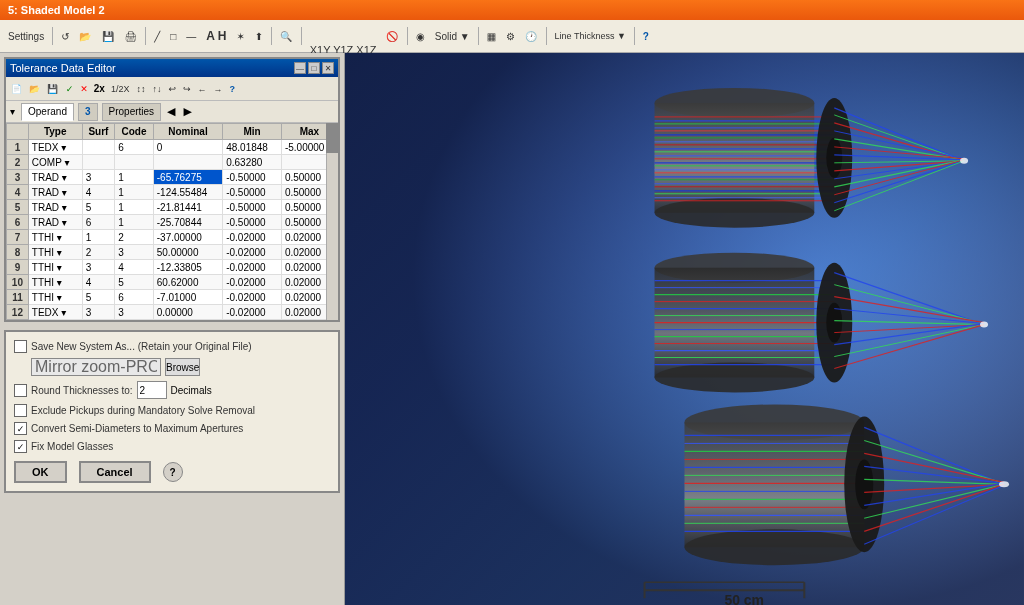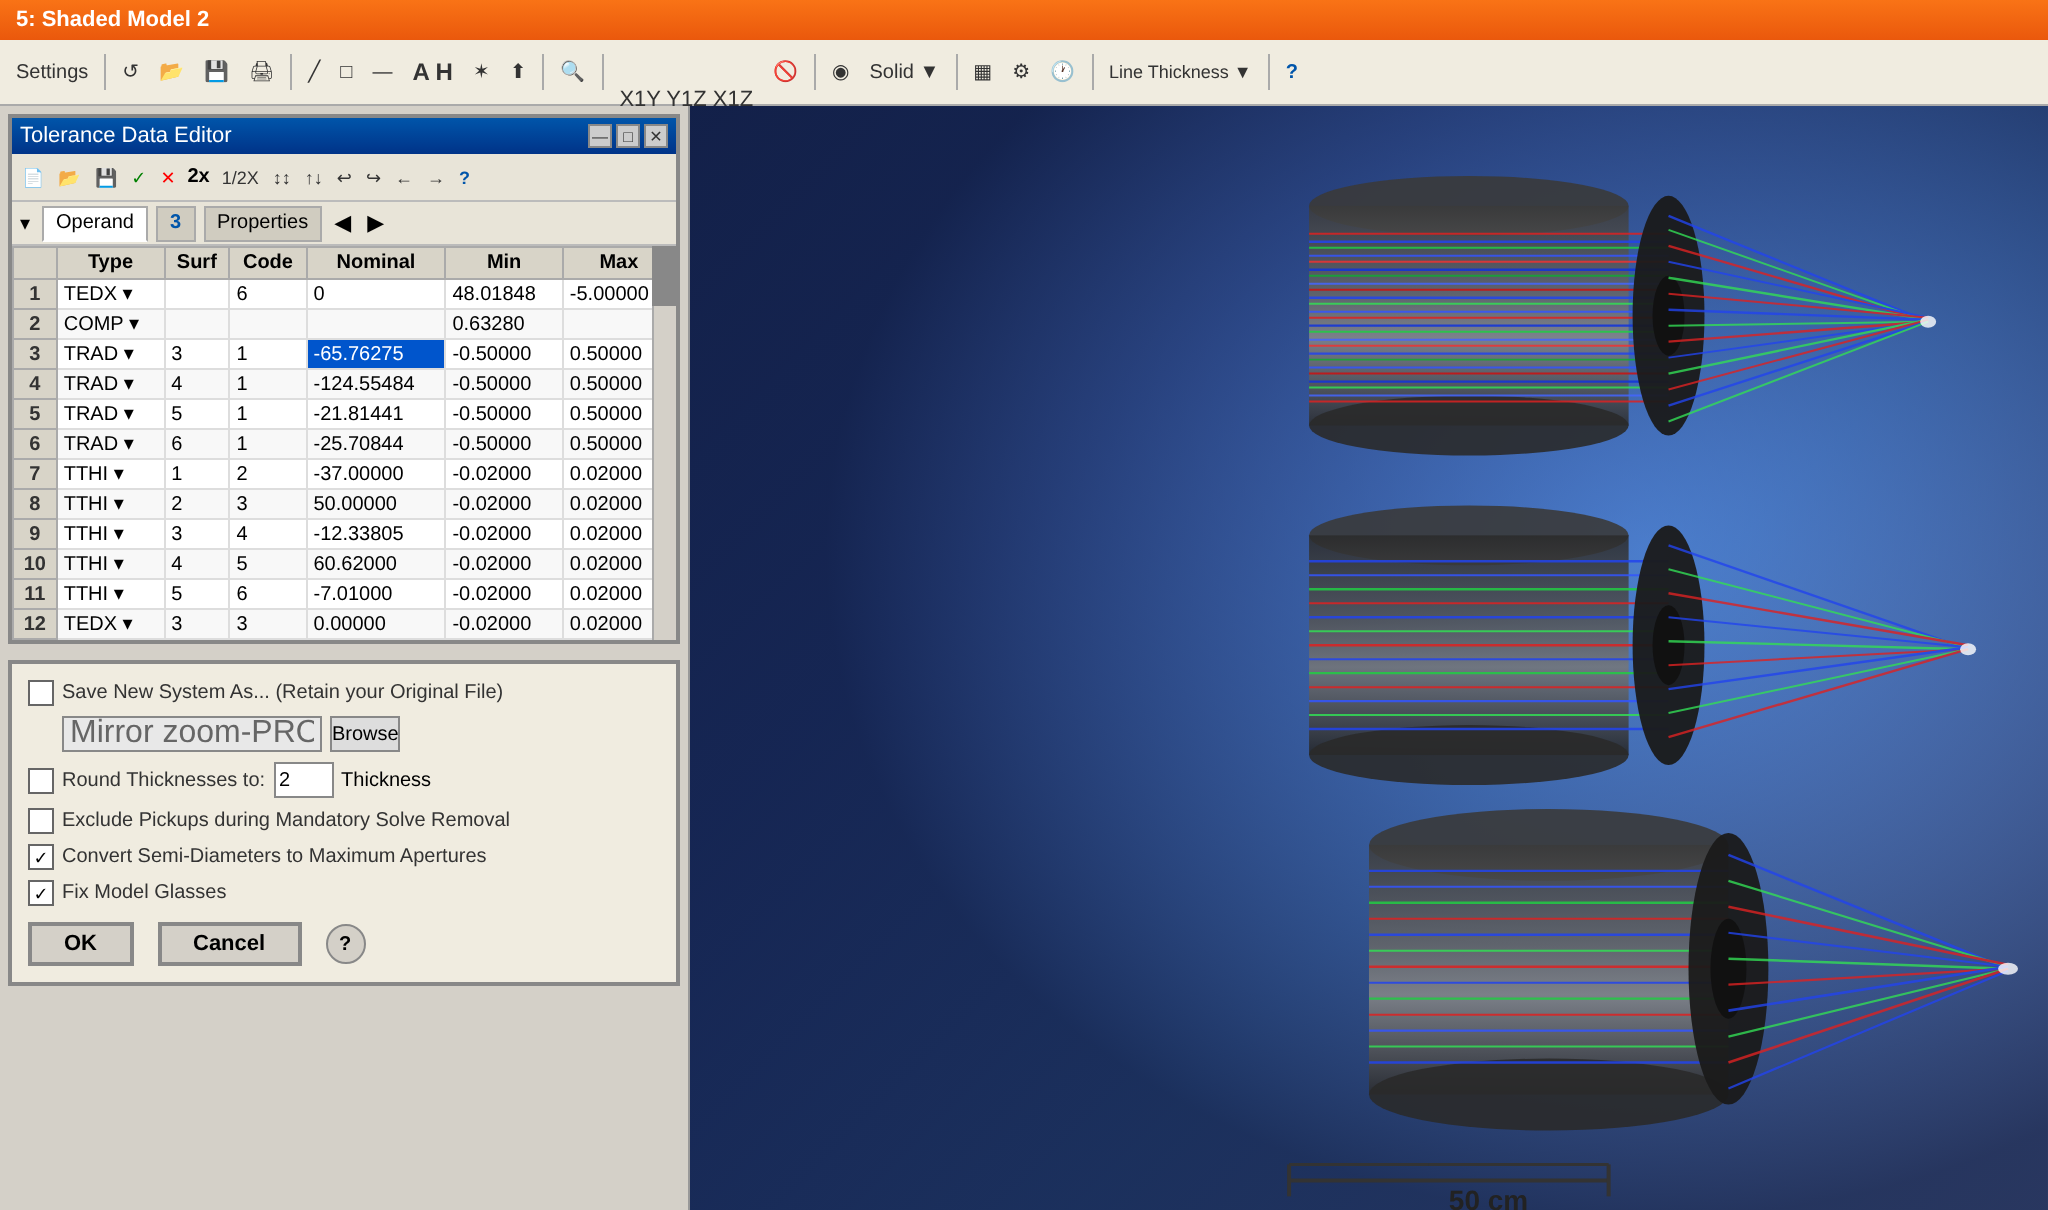--- a/index.html
+++ b/index.html
@@ -462,21 +462,21 @@
       </div>
       <div class="dl-input-row">
         <input class="dl-input" type="text" style="width: 130px;" readonly="" value="Mirror zoom-PROD.zmx">
         <button class="dl-browse-btn">Browse</button>
       </div>
 
       <div class="dl-row">
         <div class="dl-checkbox"></div>
         <span class="dl-text">Round Thicknesses to:</span>
         <input class="dl-number-input" type="number" value="2" style="">
-        <span class="dl-decimals">Thickness</span>
+        <span class="dl-decimals">Decimals</span>
       </div>
 
       <div class="dl-row">
         <div class="dl-checkbox"></div>
         <span class="dl-text">Exclude Pickups during Mandatory Solve Removal</span>
       </div>
 
       <div class="dl-row">
         <div class="dl-checkbox checked"></div>
         <span class="dl-text">Convert Semi-Diameters to Maximum Apertures</span>

